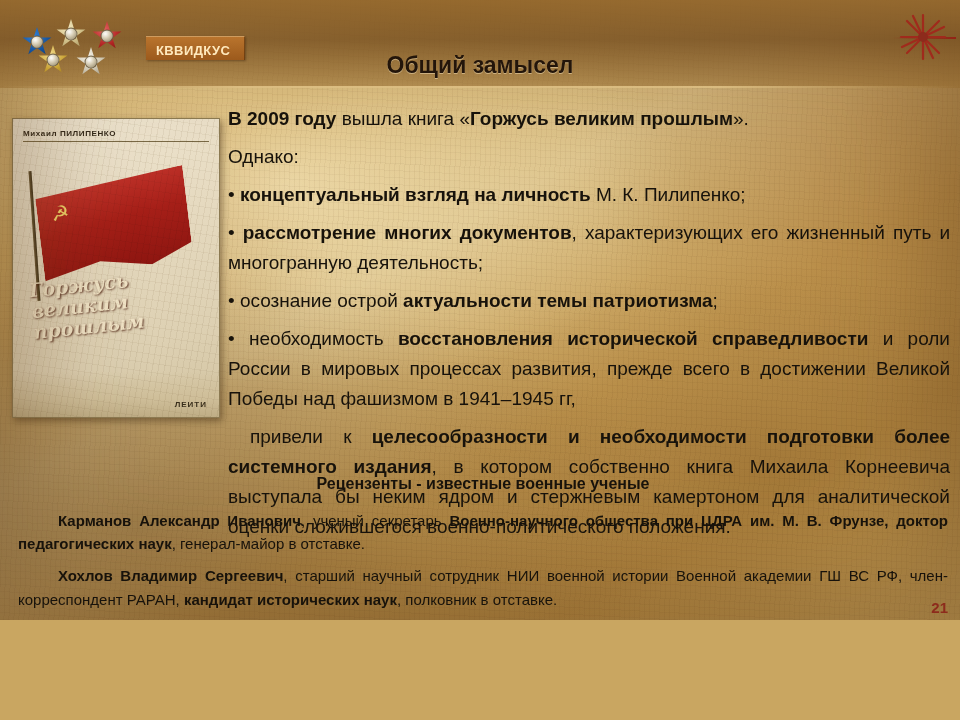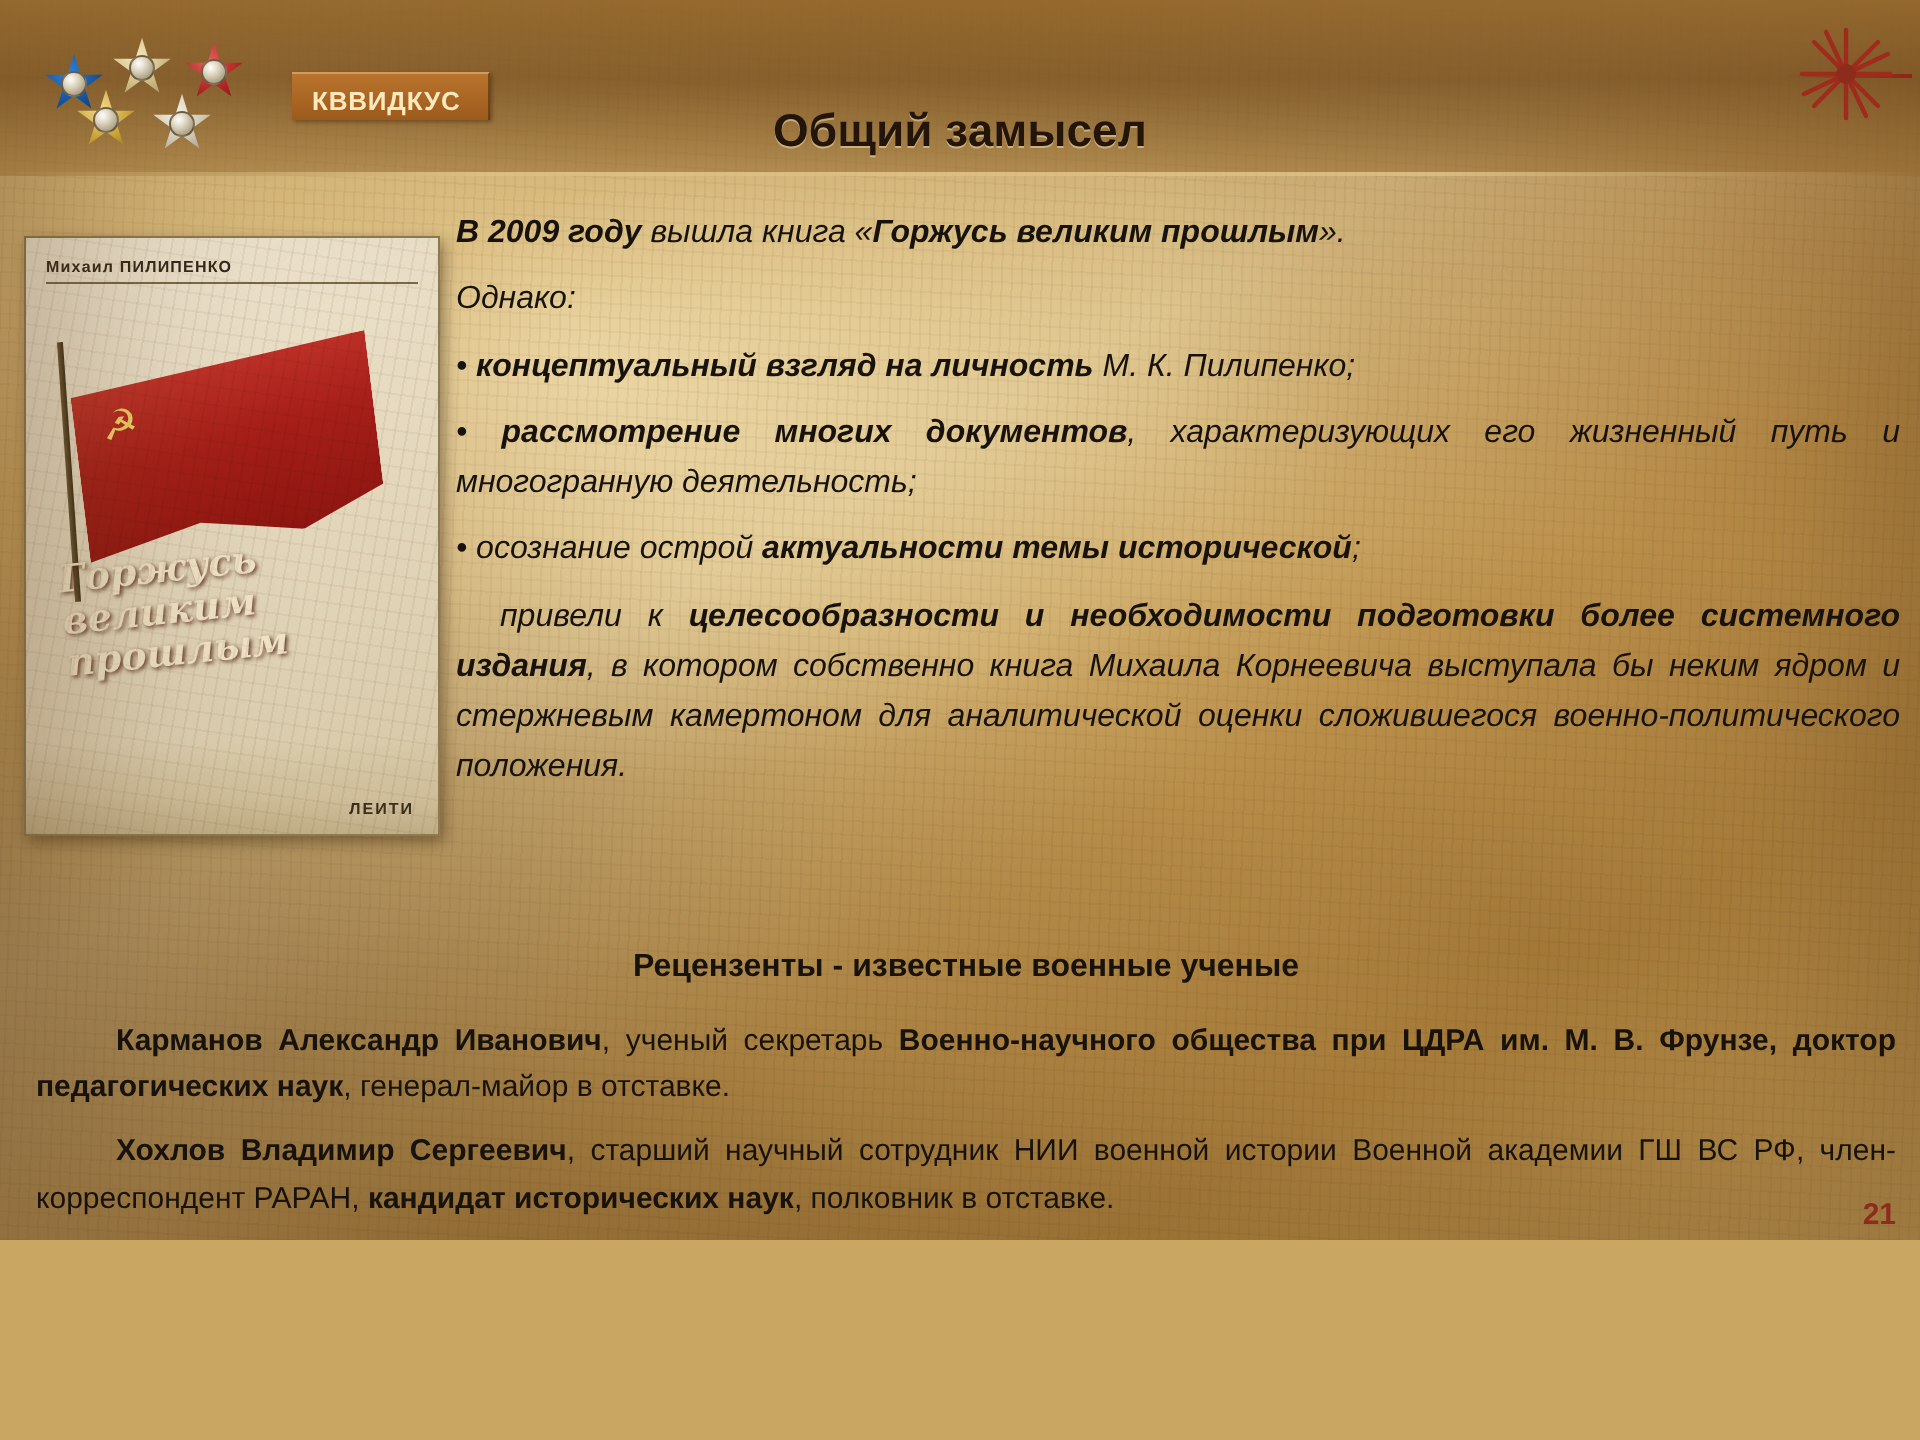--- a/index.html
+++ b/index.html
@@ -192,24 +192,23 @@
       repeating-linear-gradient(8deg, rgba(120,95,55,.06) 0 1px, rgba(0,0,0,0) 1px 9px);
     mix-blend-mode: multiply;
   }
 
   
   .content {
     position: absolute;
     left: 228px; top: 104px; width: 722px;
     z-index: 4;
     color: #17120b;
-    font-size: 16px;
+    font-size: 19px;
     line-height: 1.58;
     text-align: justify;
-    font-style: italic;
   }
   .content p { margin: 0 0 8px 0; }
   .content .indent { text-indent: 22px; }
   .b { font-weight: bold; }
 
   .lower {
     position: absolute;
     left: 18px; top: 470px; width: 930px;
     z-index: 4;
     color: #17120b;
@@ -309,21 +308,24 @@
       <span class="b">В 2009 году</span><span> вышла книга «</span><span class="b">Горжусь великим прошлым</span><span>».</span>
     </p>
     <p>Однако:</p>
     <p>
       <span>• </span><span class="b">концептуальный взгляд на личность</span><span> М. К. Пилипенко;</span>
     </p>
     <p>
       <span>• </span><span class="b">рассмотрение многих документов</span><span>, характеризующих его жизненный путь и многогранную деятельность;</span>
     </p>
     <p>
-      <span>• </span><span>осознание острой </span><span class="b">актуальности темы исторической</span><span>;</span>
+      <span>• </span><span>осознание острой </span><span class="b">актуальности темы патриотизма</span><span>;</span>
+    </p>
+    <p>
+      <span>• </span><span>необходимость </span><span class="b">восстановления исторической справедливости</span><span> и роли России в мировых процессах развития, прежде всего в достижении Великой Победы над фашизмом в 1941–1945 гг,</span>
     </p>
     <p class="indent">
       <span>привели к </span><span class="b">целесообразности и необходимости подготовки более системного издания</span><span>, в котором собственно книга Михаила Корнеевича выступала бы неким ядром и стержневым камертоном для аналитической оценки сложившегося военно-политического положения.</span>
     </p>
   </div>
 
   <div class="lower">
     <p class="center-head">Рецензенты - известные военные ученые</p>
 
     <p>

